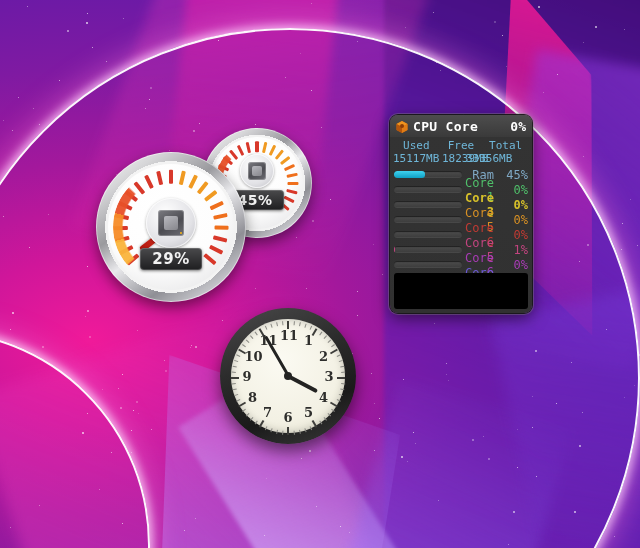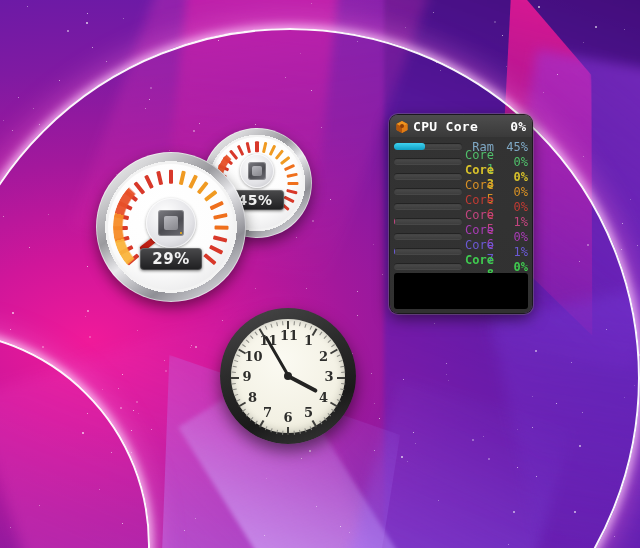--- a/index.html
+++ b/index.html
@@ -517,21 +517,31 @@
         <polygon points="7,1 12.5,4 7,7 1.5,4" fill="#f0941f"></polygon>
         <polygon points="1.5,4 7,7 7,13 1.5,10" fill="#b4560d"></polygon>
         <polygon points="7,7 12.5,4 12.5,10 7,13" fill="#e07c15"></polygon>
         <circle cx="7" cy="6" r="2" fill="#8c3c06"></circle>
       </svg>
     </span>
     <span class="t-text">CPU Core</span>
     <span class="t-pct">0%</span>
   </div>
 
-
+  <div class="mem-head">
+    <span>Used</span>
+    <span>Free</span>
+    <span>Total</span>
+  </div>
+
+  <div class="mem-vals">
+    <span class="mv-used">15117MB</span>
+    <span class="mv-free">18239MB</span>
+    <span class="mv-total">33356MB</span>
+  </div>
 
   <div class="rows" id="cpu-rows">
       <div class="row">
         <div class="bar">
           <div class="bar-fill" style="width: 45%;"></div>
         </div>
         <span class="lbl" style="color: rgb(127, 168, 196);">Ram</span>
         <span class="val" style="color: rgb(127, 168, 196);">45%</span>
       </div>
       <div class="row">

